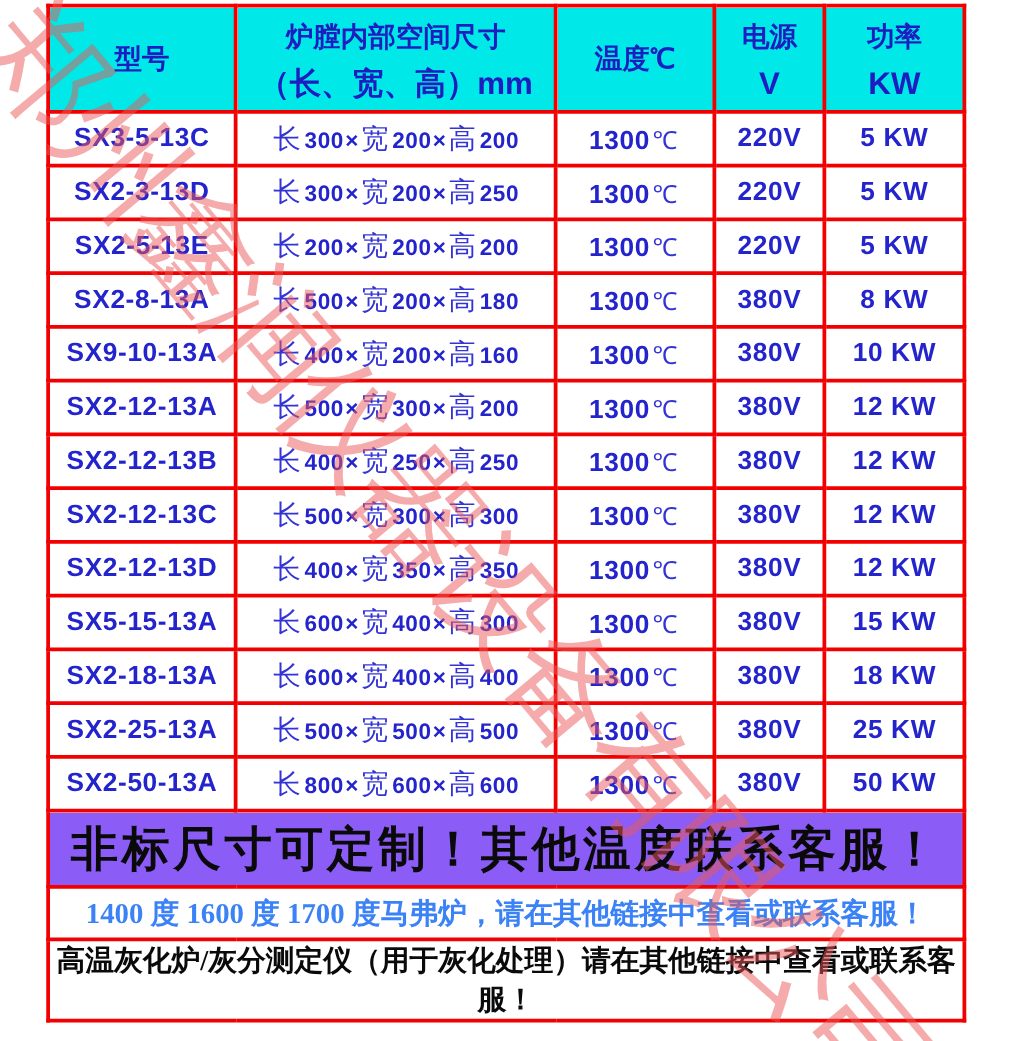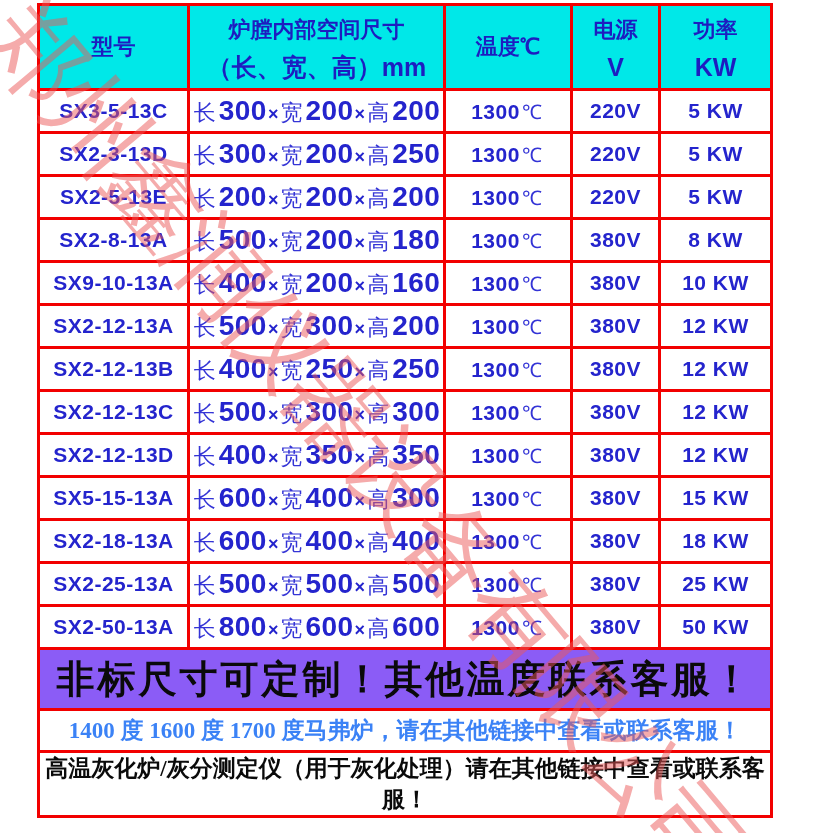--- a/index.html
+++ b/index.html
@@ -26,21 +26,21 @@
   thead th{
     background:#00e8e8;height:82px;
     border-bottom-width:7px;
     color:#1d1dc0;font-weight:bold;font-size:22px;
   }
   thead .h1{line-height:40px;}
   thead .h2{line-height:34px;font-size:25px;}
   
   td.cell{height:40px;color:#2424cd;}
   .model,.num{font-weight:bold;font-size:21px;color:#2424cd;letter-spacing:0.5px;}
-  .c-dims .num{font-size:28px;}
+  .c-dims .num{font-size:18px;}
   .cjk{
     font-family:"Liberation Serif",serif;font-weight:normal;
     font-size:22px;color:#3434d6;margin:0 3px 0 1px;
   }
   .x{font-weight:bold;font-size:18px;color:#2424cd;margin:0 1px;}
   .tunit{margin-left:2px;font-size:20px;}
   
   td.note1{
     height:58px;color:#0a0a0a;background:#8b5cf6;
     font-size:38px;font-weight:700;letter-spacing:3px;

